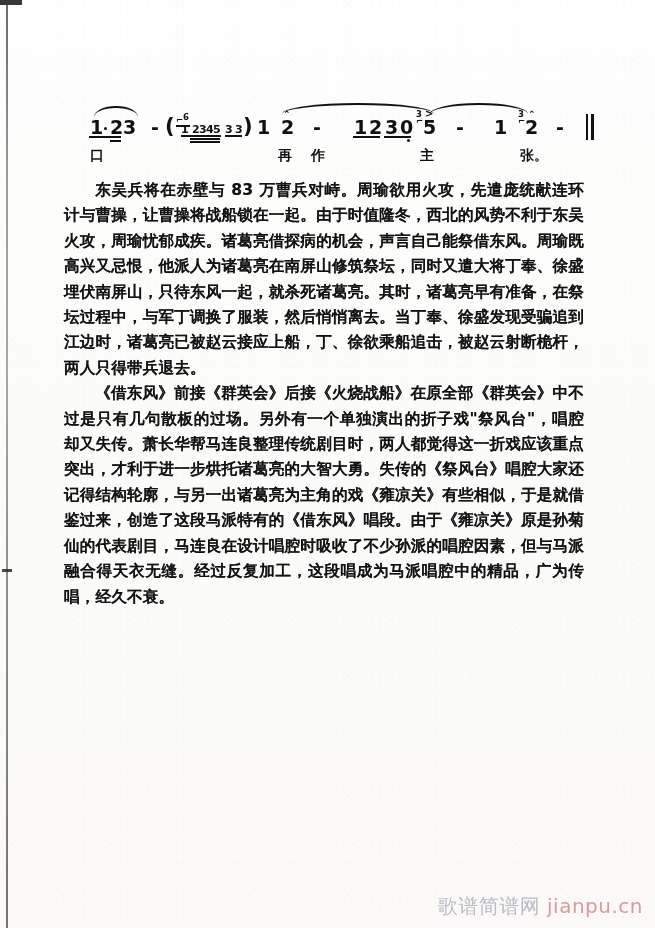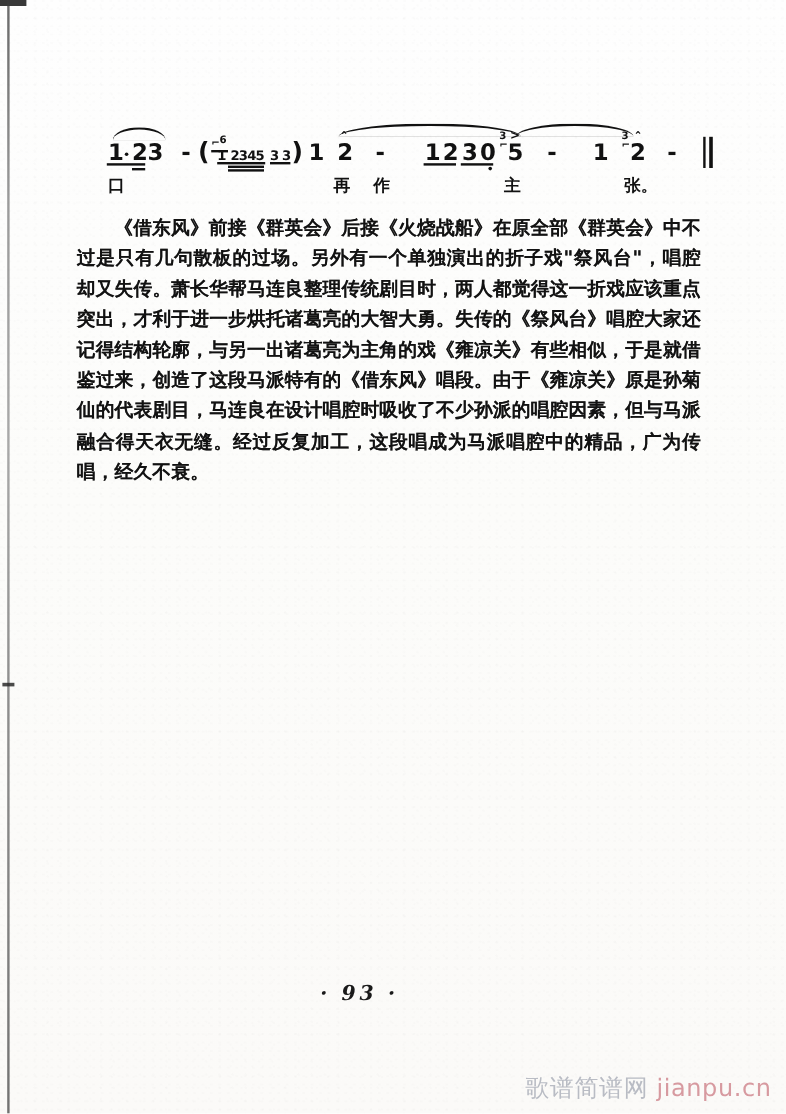--- a/index.html
+++ b/index.html
@@ -282,23 +282,23 @@
     <div class="note" style="left:443px; top:14px;">2</div>
     <div class="lyric" style="left:438px; top:44px;">张。</div>
 
     <div class="dash" style="left:474px; top:14px;">-</div>
 
     <div class="barline" style="left:504px; top:10px; height:26px;"></div>
     <div class="barline" style="left:509px; top:10px; width:3px; height:26px;"></div>
   </div>
 
   <div id="body-text">
+    <p class="para">东吴兵将在赤壁与 83 万曹兵对峙。周瑜欲用火攻，先遣庞统献连环计与曹操，让曹操将战船锁在一起。由于时值隆冬，西北的风势不利于东吴火攻，周瑜忧郁成疾。诸葛亮借探病的机会，声言自己能祭借东风。周瑜既高兴又忌恨，他派人为诸葛亮在南屏山修筑祭坛，同时又遣大将丁奉、徐盛埋伏南屏山，只待东风一起，就杀死诸葛亮。其时，诸葛亮早有准备，在祭坛过程中，与军丁调换了服装，然后悄悄离去。当丁奉、徐盛发现受骗追到江边时，诸葛亮已被赵云接应上船，丁、徐欲乘船追击，被赵云射断桅杆，两人只得带兵退去。</p>
     <p class="para">《借东风》前接《群英会》后接《火烧战船》在原全部《群英会》中不过是只有几句散板的过场。另外有一个单独演出的折子戏"祭风台"，唱腔却又失传。萧长华帮马连良整理传统剧目时，两人都觉得这一折戏应该重点突出，才利于进一步烘托诸葛亮的大智大勇。失传的《祭风台》唱腔大家还记得结构轮廓，与另一出诸葛亮为主角的戏《雍凉关》有些相似，于是就借鉴过来，创造了这段马派特有的《借东风》唱段。由于《雍凉关》原是孙菊仙的代表剧目，马连良在设计唱腔时吸收了不少孙派的唱腔因素，但与马派融合得天衣无缝。经过反复加工，这段唱成为马派唱腔中的精品，广为传唱，经久不衰。</p>
   </div>
 
-  <div id="page-number">· 93 ·</div>
 
   <div id="watermark">
     <span>歌谱简谱网</span>
     <span class="wm-site">jianpu.cn</span>
   </div>
 
 </div>
 
 </body></html>

